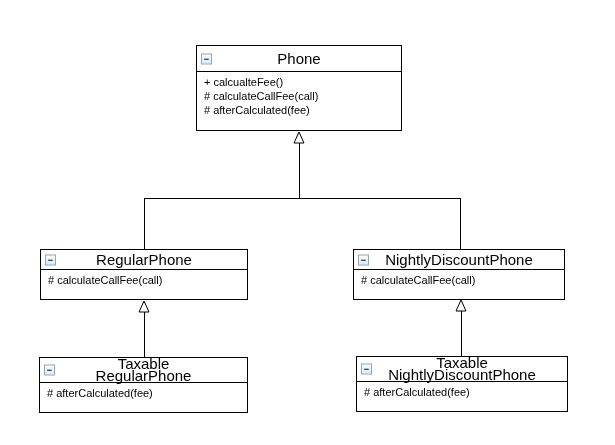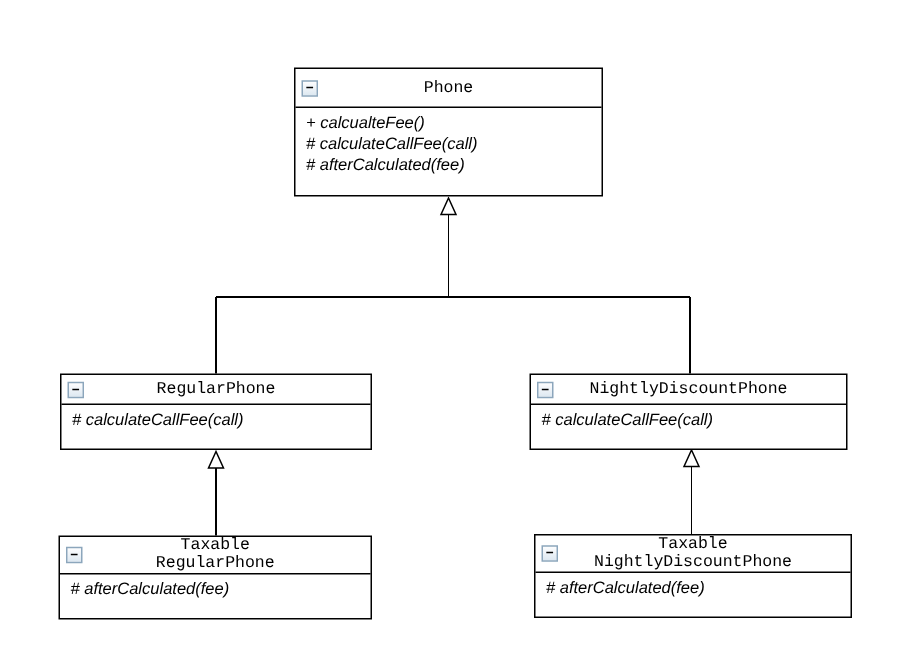--- a/index.html
+++ b/index.html
@@ -23,24 +23,23 @@
   .uml-header{
     position:relative;
     border-bottom:1px solid #000000;
     display:flex;
     flex-direction:column;
     justify-content:center;
     box-sizing:border-box;
   }
   .uml-title{
     text-align:center;
-    font-size:11px;
+    font-size:15px;
     line-height:12px;
     white-space:nowrap;
-    font-family:Liberation Mono, monospace;
   }
   .collapse-box{
     position:absolute;
     left:4px;top:50%;
     transform:translateY(-50%);
     width:9px;height:9px;
     border:1px solid #8ca6bc;
     background:linear-gradient(#fdfdfe,#dde8f1);
     display:flex;align-items:center;justify-content:center;
     cursor:pointer;
@@ -52,21 +51,20 @@
     color:#000;
   }
   .uml-body{
     padding:3px 0 0 7px;
     box-sizing:border-box;
   }
   .member{
     font-size:11px;
     line-height:14px;
     white-space:nowrap;
-    font-style:italic;
   }
 </style>
 </head>
 <body>
 
 <div class="canvas">
 
   <svg class="connectors" viewBox="0 0 615 445" xmlns="http://www.w3.org/2000/svg">
 
     <g>

